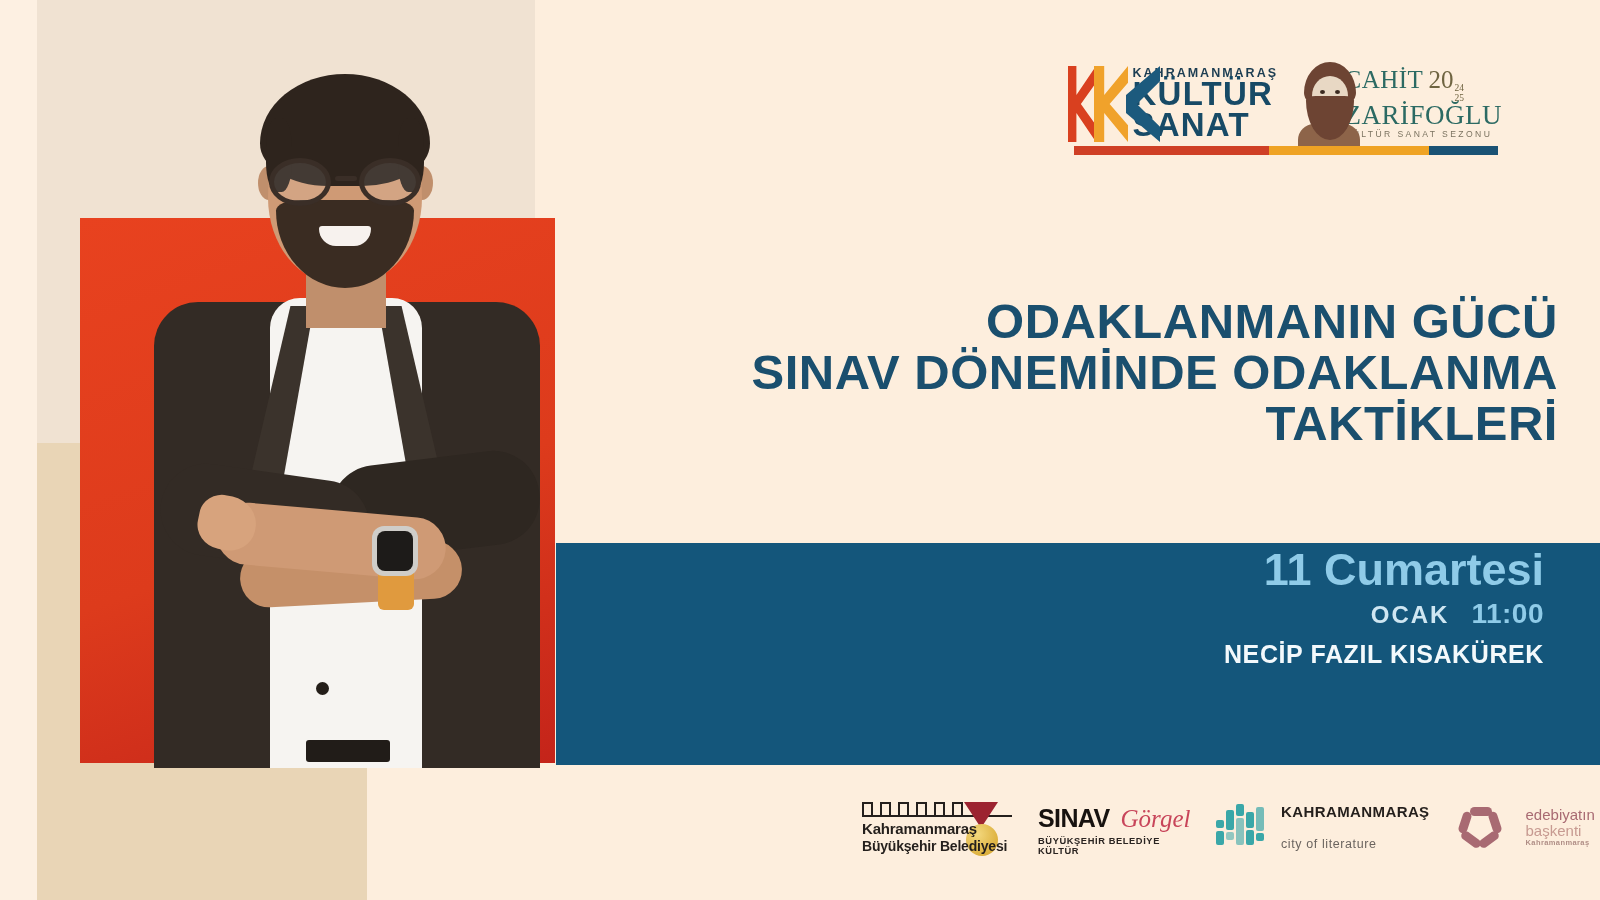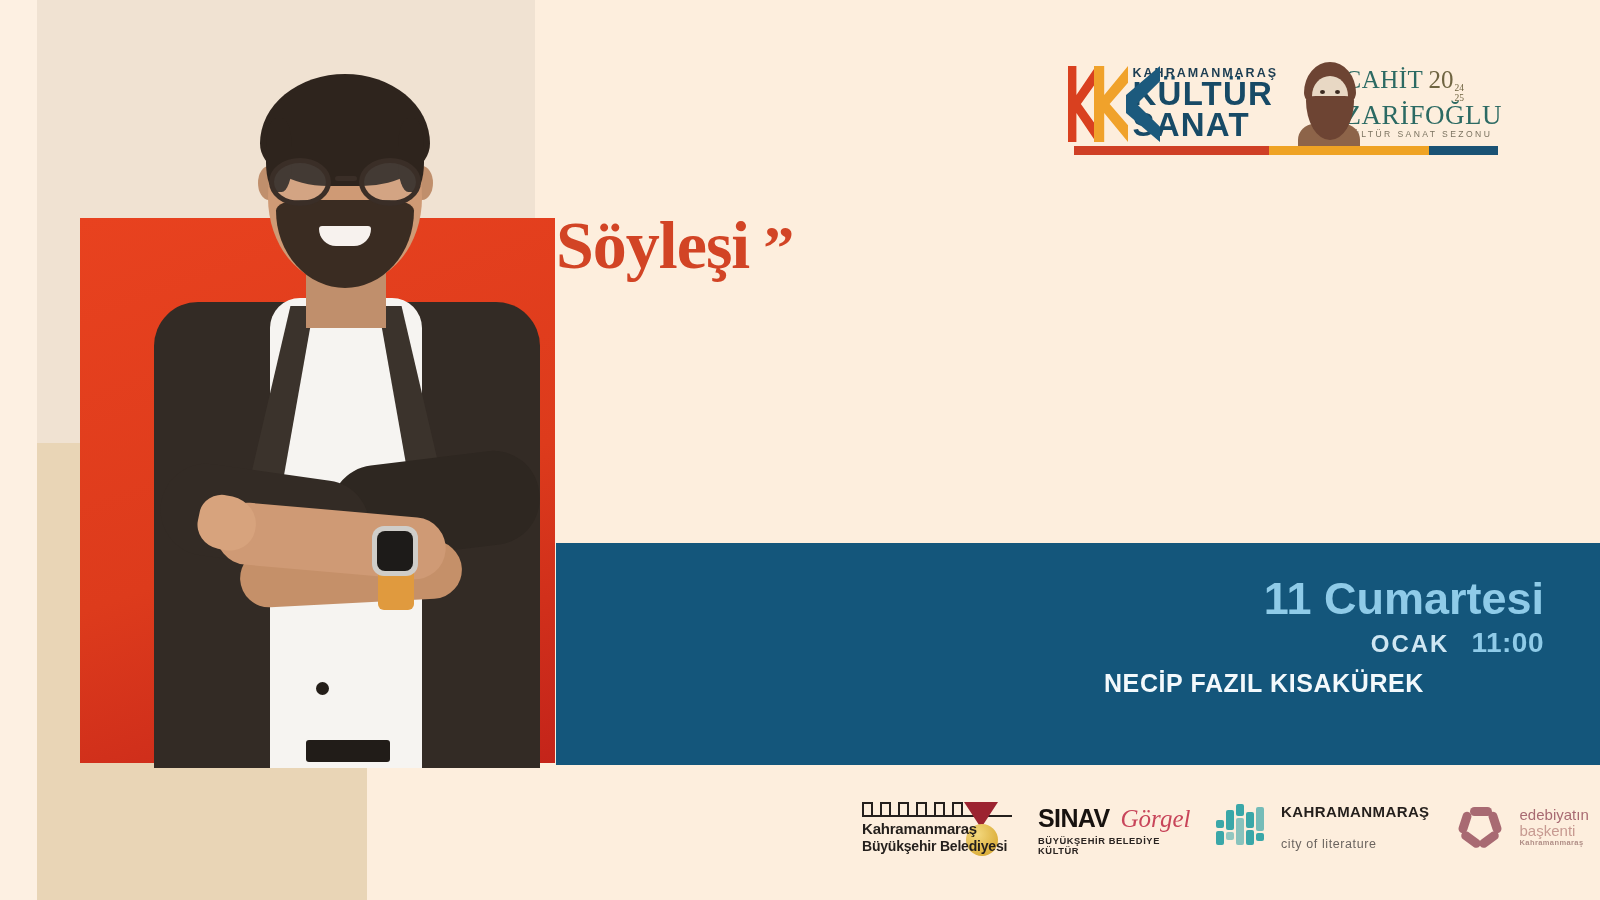--- a/index.html
+++ b/index.html
@@ -98,26 +98,26 @@
   .headline { position:absolute; right:42px; top:296px; width:1010px; text-align:right;
               color:#1a4f6e; font-weight:bold; line-height:1.04; }
   .hl-line { font-size:49px; letter-spacing:0.5px; white-space:nowrap; }
   .hl-line.l1 { font-size:49px; }
 
   
   .spk { position:absolute; left:594px; top:578px; color:#fbeedd; }
   .spk-first { font-size:45px; font-weight:300; letter-spacing:5px; line-height:1; }
   .spk-last  { font-size:70px; font-weight:bold; letter-spacing:2px; line-height:1.05; margin-top:6px; }
 
-  .dates { position:absolute; right:56px; top:575px; width:560px; text-align:right; }
+  .dates { position:absolute; right:56px; top:546px; width:560px; text-align:right; }
   .d-day { font-size:45px; font-weight:bold; color:#8fcbe8; letter-spacing:0px; line-height:1.06; }
   .d-row { display:flex; justify-content:flex-end; align-items:baseline; gap:22px; margin-top:4px; }
   .d-month { font-size:24px; font-weight:bold; color:#cfe6f2; letter-spacing:2px; }
   .d-time  { font-size:28px; font-weight:bold; color:#8fcbe8; letter-spacing:0.5px; }
-  .d-v1 { font-size:25px; font-weight:bold; color:#f3f9fc; letter-spacing:0.6px; margin-top:10px;text-align:center; }
+  .d-v1 { font-size:25px; font-weight:bold; color:#f3f9fc; letter-spacing:0.6px; margin-top:10px; }
   .d-v2 { font-size:25px; font-weight:bold; color:#f3f9fc; letter-spacing:0.6px; margin-top:3px; }
 
   
   .footer { position:absolute; left:860px; top:788px; width:660px; height:78px; display:flex; align-items:center; gap:26px; }
 
   .f-logo { display:flex; align-items:center; }
   .kb { position:relative; width:152px; height:62px; }
   .kb-batt { position:absolute; left:2px; top:6px; width:120px; height:13px; }
   .kb-batt i { position:absolute; top:0; width:11px; height:13px; border:2px solid #241f1c; border-bottom:none; }
   .kb-line { position:absolute; left:2px; top:19px; width:150px; height:2px; background:#241f1c; }
@@ -132,21 +132,21 @@
   .fg-gorgel { font-family:"Liberation Serif", serif; font-style:italic; font-size:25px; color:#c8455a; margin-left:11px; }
   .fg-sub { font-size:9.3px; font-weight:bold; color:#2a2421; letter-spacing:0.6px; margin-top:3px; }
 
   .cl { display:flex; align-items:center; gap:9px; }
   .cl-mosaic { position:relative; width:56px; height:50px; }
   .cl-mosaic i { position:absolute; background:#3aa7a8; border-radius:2px; }
   .cl-txt { display:flex; flex-direction:column; }
   .cl-t1 { font-size:15px; font-weight:bold; color:#241f1c; letter-spacing:0.4px; }
   .cl-t2 { font-size:12.5px; color:#6b645f; letter-spacing:0.6px; margin-top:17px; }
 
-  .eb { display:flex; align-items:center; gap:12px; }
+  .eb { display:flex; align-items:center; gap:18px; }
   .eb-pent { position:relative; width:52px; height:50px; }
   .eb-pent i { position:absolute; width:22px; height:9px; background:#a86a72; border-radius:5px; }
   .eb-txt { display:flex; flex-direction:column; line-height:1.02; }
   .eb-t1 { font-size:15px; color:#a86a72; }
   .eb-t2 { font-size:15px; color:#c79a91; }
   .eb-t3 { font-size:7.5px; font-weight:bold; color:#b08e86; letter-spacing:0.4px; margin-top:1px; }
 </style>
 </head>
 <body>
 
@@ -228,24 +228,26 @@
       </div>
     </div>
   </div>
 
   <div class="bar">
     <div class="bar-r"></div>
     <div class="bar-o"></div>
     <div class="bar-b"></div>
   </div>
 
-  <div class="soylesi">
-    <span>Söyleşi</span><span class="qm">”</span>
-  </div>
-
+
+  <div class="headline">
+    <div class="hl-line l1">ODAKLANMANIN GÜCÜ</div>
+    <div class="hl-line">SINAV DÖNEMİNDE ODAKLANMA</div>
+    <div class="hl-line">TAKTİKLERİ</div>
+  </div>
 
   <div class="blue-panel"></div>
 
 
   <div class="dates">
     <div class="d-day">11 Cumartesi</div>
     <div class="d-row">
       <span class="d-month">OCAK</span>
       <span class="d-time">11:00</span>
     </div>

